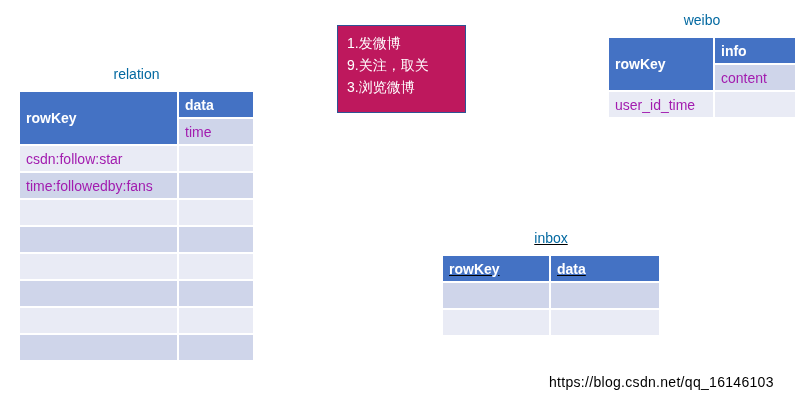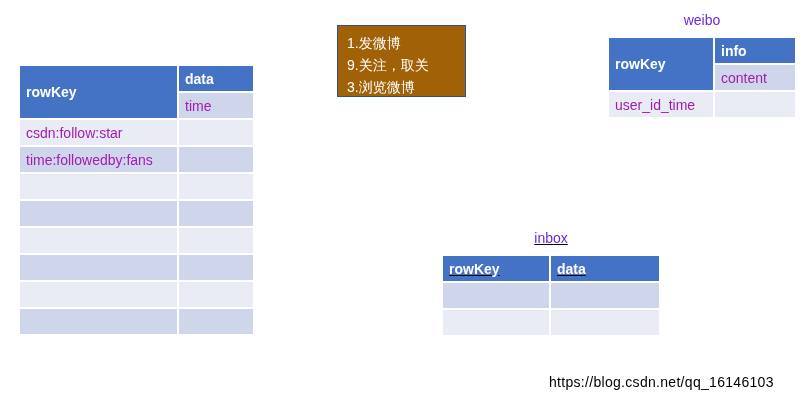--- a/index.html
+++ b/index.html
@@ -10,21 +10,21 @@
     background: #ffffff;
     font-family: "Liberation Sans", "DejaVu Sans", sans-serif;
     overflow: hidden;
   }
   .tblwrap { position: absolute; }
   .tbl-title {
     height: 26px;
     line-height: 20px;
     text-align: center;
     font-size: 14px;
-    color: #6d28d9;
+    color: #0369a1;
   }
   table.tbl {
     border-collapse: collapse;
     table-layout: fixed;
   }
   .tbl td {
     height: 25px;
     padding: 0 0 0 6px;
     border: 2px solid #ffffff;
     font-size: 14px;
@@ -39,23 +39,23 @@
     background: #4472C4 !important;
     color: #ffffff;
     font-weight: bold;
     font-size: 14px;
   }
   .note-box {
     position: absolute;
     left: 337px;
     top: 25px;
     width: 129px;
-    height: 72px;
+    height: 88px;
     box-sizing: border-box;
-    background: #a16207;
+    background: #be185d;
     border: 1px solid #2E5395;
     padding: 6px 0 0 9px;
     color: #ffffff;
     font-size: 14px;
     line-height: 22px;
   }
   .watermark {
     position: absolute;
     left: 549px;
     top: 374px;
@@ -71,20 +71,21 @@
   #weibo-wrap table { width: 188px; }
   #inbox-wrap    { left: 441px; top: 228px; text-decoration: underline; }
   #inbox-wrap table { width: 218px; }
 </style>
 </head>
 <body>
 
 <div class="canvas">
 
   <div class="tblwrap" id="relation-wrap">
+    <div class="tbl-title">relation</div>
     <table class="tbl">
       <colgroup>
           <col style="width:159px">
           <col style="width:76px">
         </colgroup>
       <tbody>
           <tr>
         <td class="hdr" rowspan="2">rowKey</td>
         <td class="hdr">data</td>
       </tr>

